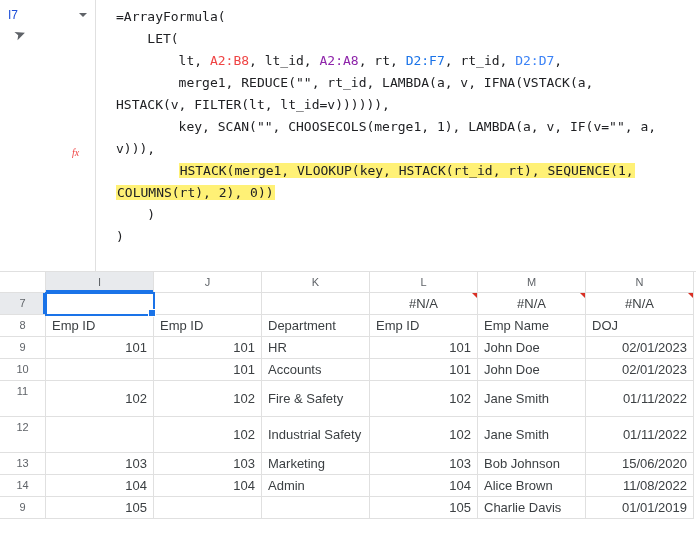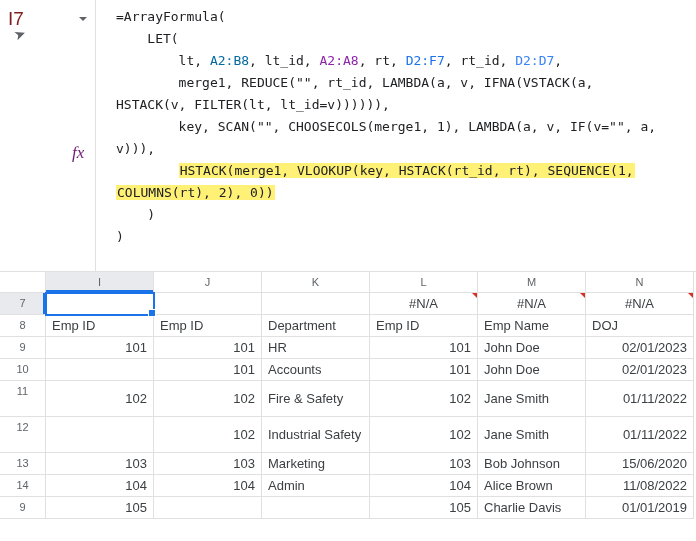--- a/index.html
+++ b/index.html
@@ -19,22 +19,22 @@
   }
   .namebox-col {
     width: 95px;
     padding: 6px 8px 0 8px;
     position: relative;
   }
   .namebox {
     display: flex;
     align-items: center;
     justify-content: space-between;
-    font-size: 19px;
-    color: #7f1d1d;
+    font-size: 12px;
+    color: #1d4ed8;
     padding: 2px 0;
     gap: 12px;
   }
   .namebox span { font-weight: 500; }
   .dropdown-caret {
     width: 0; height: 0;
     border-left: 4px solid transparent;
     border-right: 4px solid transparent;
     border-top: 4px solid #5f6368;
   }
@@ -59,25 +59,25 @@
     color: #202124;
     position: relative;
   }
   .fx-icon {
     position: absolute;
     left: -24px;
     top: 142px;
     width: 16px;
     font-style: italic;
     font-family: serif;
-    color: #701a75;
-    font-size: 17px;
+    color: #ef4444;
+    font-size: 10px;
   }
   .formula-line { white-space: pre; }
-  .ref-orange { color: #0369a1; }
+  .ref-orange { color: #ef4444; }
   .ref-purple { color: #8e24aa; }
   .ref-blue   { color: #1a73e8; }
   .ref-red    { color: #3b82f6; }
   .hl {
     background: #fff176;
     padding: 0 1px;
   }
   
   .grid {
     display: grid;

